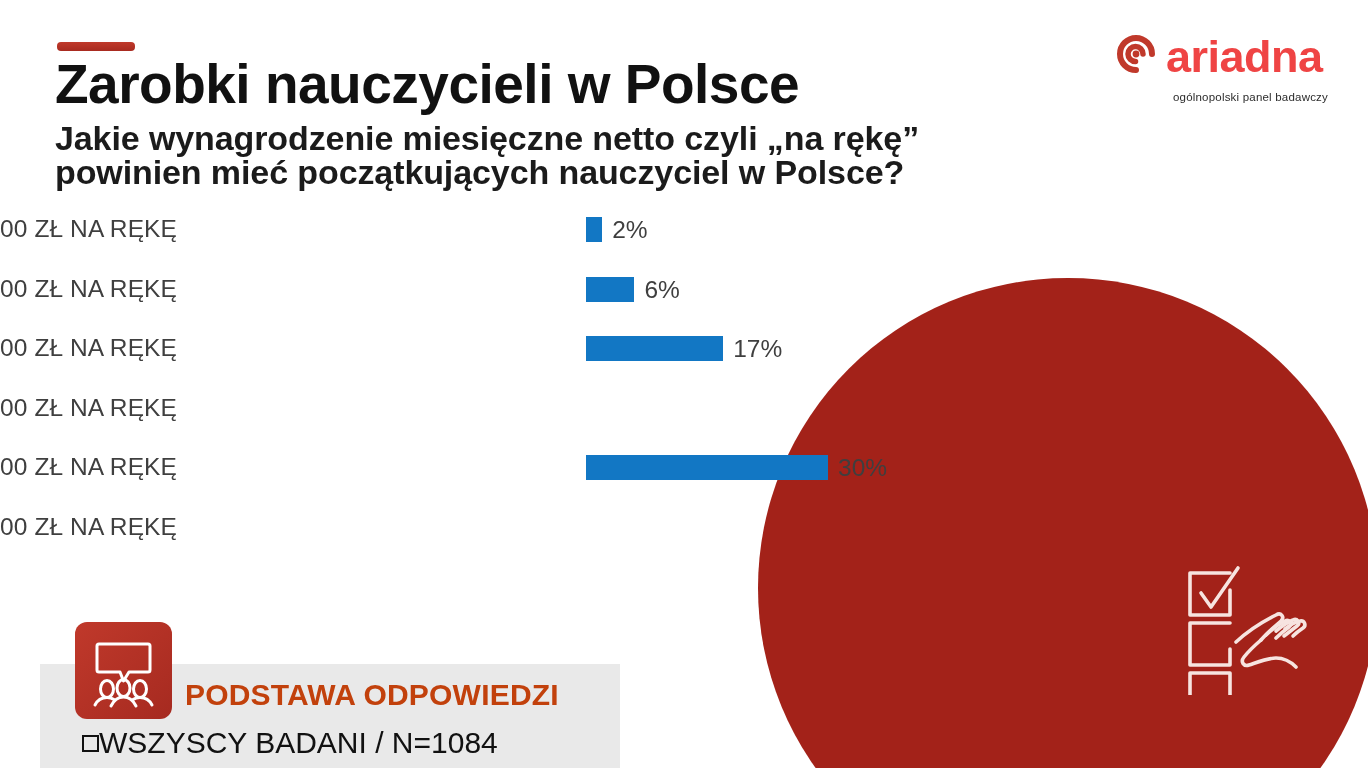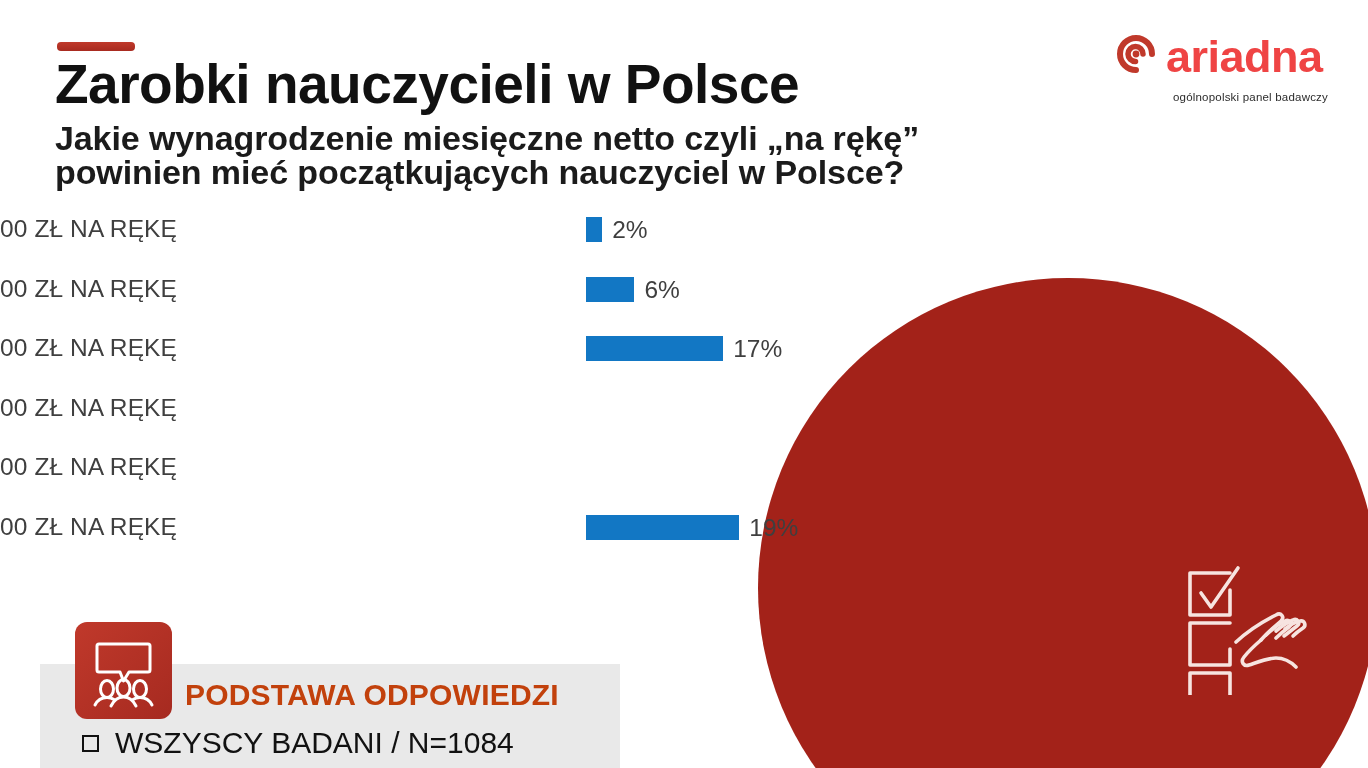--- a/index.html
+++ b/index.html
@@ -169,21 +169,21 @@
   }
   .footer-base {
     position: absolute;
     left: 82px;
     top: 726px;
     font-size: 30px;
     color: #111111;
     white-space: nowrap;
     display: flex;
     align-items: center;
-    gap: 16px;
+    gap: 0;
   }
   .base-bullet {
     display: inline-block;
     width: 17px;
     height: 17px;
     border: 2.5px solid #111111;
     box-sizing: border-box;
   }
 </style>
 </head>
@@ -251,28 +251,28 @@
       <div class="row-value">17%</div>
     </div>
   </div>
 
   <div class="chart-row">
     <div class="row-label">OD 3501 DO 4000 ZŁ NA RĘKĘ</div>
   </div>
 
   <div class="chart-row">
     <div class="row-label">OD 3001 DO 3500 ZŁ NA RĘKĘ</div>
+    <div class="row-track">
+      <div class="row-bar" style="width: 242px; background: rgb(18, 119, 196);"></div>
+      <div class="row-value">30%</div>
+    </div>
   </div>
 
   <div class="chart-row">
     <div class="row-label">DO 3 000 ZŁ NA RĘKĘ</div>
-    <div class="row-track">
-      <div class="row-bar" style="width: 153.267px; background: rgb(18, 119, 196);"></div>
-      <div class="row-value">19%</div>
-    </div>
   </div>
 
 </div>
 
 <div class="footer-band"></div>
 
 <div class="footer-icon">
   <svg viewBox="0 0 97 97" width="97" height="97" fill="none" stroke="#ffffff" stroke-width="3" stroke-linecap="round" stroke-linejoin="round">
     <path d="M24 22 h49 a2 2 0 0 1 2 2 v24 a2 2 0 0 1 -2 2 h-19 l-5.5 9 -3.5 -9 h-21 a2 2 0 0 1 -2 -2 v-24 a2 2 0 0 1 2 -2 z"></path>
     <ellipse cx="32" cy="67" rx="6.5" ry="8.5"></ellipse>

